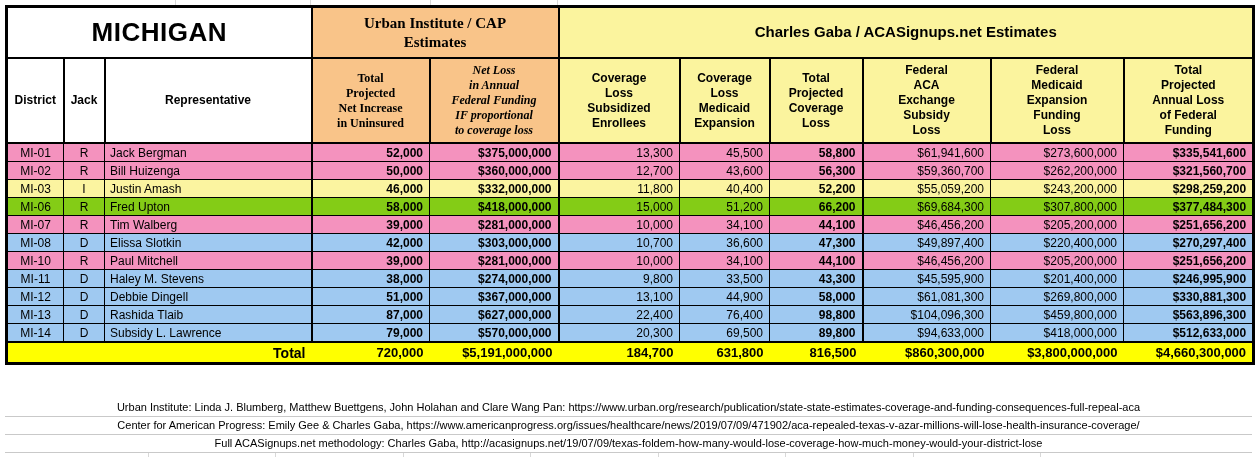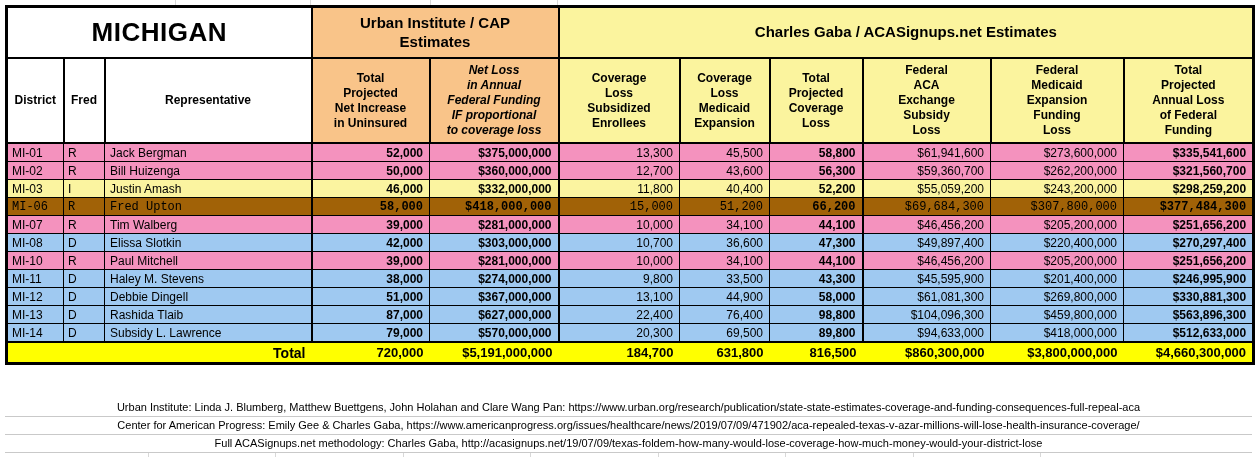--- a/index.html
+++ b/index.html
@@ -6,26 +6,26 @@
     font-family:"Liberation Sans", sans-serif;}
   .stage{position:relative;width:1257px;height:352px;background:#fff;}
   .gridtick{position:absolute;background:#d8d8d8;width:1px;}
   table{border-collapse:collapse;table-layout:fixed;width:1247px;position:absolute;top:5px;left:5px;
     border:3px solid #000;}
   th,td{padding:0 4px;overflow:hidden;white-space:nowrap;color:#000;}
   th{border:2px solid #000;font-weight:bold;text-align:center;vertical-align:middle;white-space:pre-line;line-height:1.25;}
   .grp-row th{height:49px;font-size:15px;}
   .hdr-row th{height:83px;font-size:12px;}
   th.plain{background:#fff;}
-  th.urban{background:var(--urban-header);}
+  th.urban{background:var(--urban-header);font-family:Liberation Serif, serif;}
   th.gaba{background:var(--gaba-header);margin-left:32px;}
   th.italic{font-style:italic;}
   #michigan-cell{font-size:26px;letter-spacing:.5px;}
   tbody td{border:1px solid #000;height:17px;font-size:12px;}
-  td.ctr{}
+  td.ctr{text-align:center;}
   td.left{text-align:left;padding-left:5px;}
   td.num{text-align:right;padding-right:6px;}
   td.b{font-weight:bold;}
   .c3{border-left-width:2px !important;}
   .c5{border-left-width:2px !important;}
   .c8{border-left-width:2px !important;}
   tr.total-row td{background:var(--total-row);border-top:2px solid #000;height:19px;
     font-weight:bold;font-size:13px;}
   tr.total-row td.total-label{text-align:right;font-size:14px;padding-right:6px;}
   .footnotes{position:absolute;left:5px;top:399px;width:1247px;}
@@ -65,21 +65,21 @@
     </colgroup>
     <thead>
       <tr class="grp-row">
         <th colspan="3" class="plain" id="michigan-cell">MICHIGAN</th>
         <th colspan="2" class="urban">Urban Institute / CAP
 Estimates</th>
         <th colspan="6" class="gaba">Charles Gaba / ACASignups.net Estimates</th>
       </tr>
       <tr class="hdr-row">
           <th class="plain c0">District</th>
-          <th class="plain c1">Fred</th>
+          <th class="plain c1">Jack</th>
           <th class="plain c2">Representative</th>
           <th class="urban c3">Total
 Projected
 Net Increase
 in Uninsured</th>
           <th class="urban italic c4">Net Loss
 in Annual
 Federal Funding
 IF proportional
 to coverage loss</th>
@@ -145,21 +145,21 @@
           <td class="left c2">Justin Amash</td>
           <td class="num c3 b">46,000</td>
           <td class="num c4 b">$332,000,000</td>
           <td class="num c5">11,800</td>
           <td class="num c6">40,400</td>
           <td class="num c7 b">52,200</td>
           <td class="num c8">$55,059,200</td>
           <td class="num c9">$243,200,000</td>
           <td class="num c10 b">$298,259,200</td>
         </tr>
-        <tr style="background: #a16207; font-family: Liberation Mono, monospace;">
+        <tr style="background: #84cc16;">
           <td class="ctr c0">MI-06</td>
           <td class="ctr c1">R</td>
           <td class="left c2">Fred Upton</td>
           <td class="num c3 b">58,000</td>
           <td class="num c4 b">$418,000,000</td>
           <td class="num c5">15,000</td>
           <td class="num c6">51,200</td>
           <td class="num c7 b">66,200</td>
           <td class="num c8">$69,684,300</td>
           <td class="num c9">$307,800,000</td>

